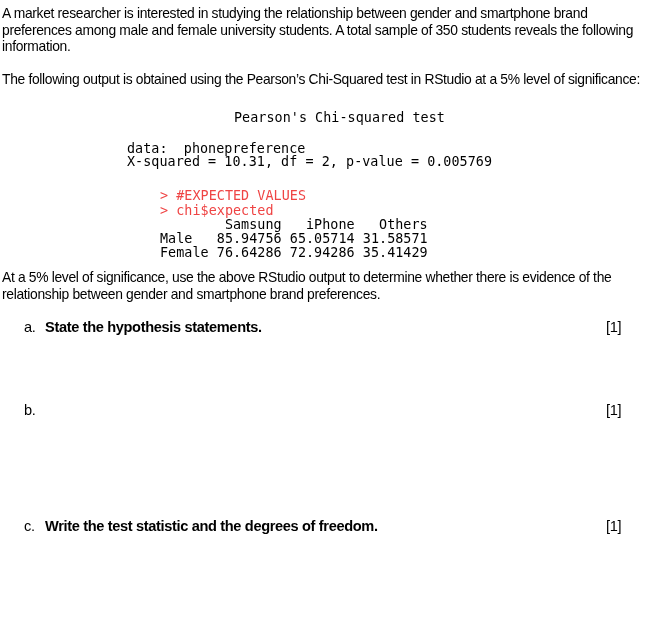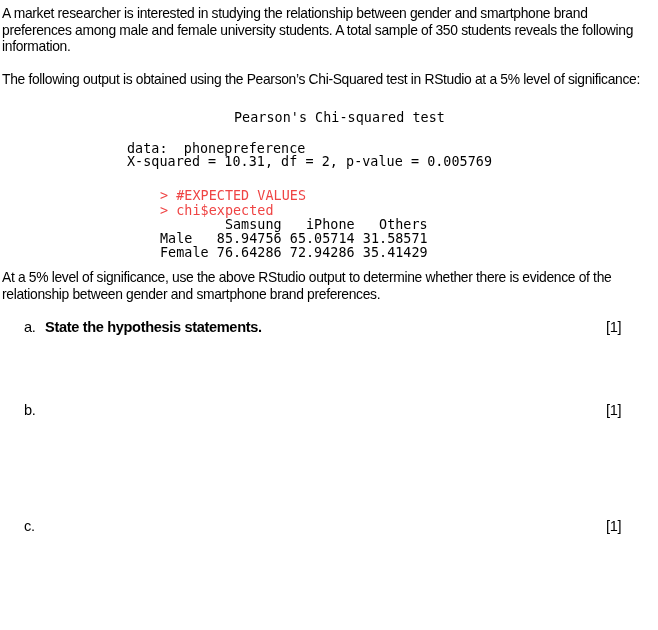--- a/index.html
+++ b/index.html
@@ -90,14 +90,15 @@
   <span class="q-marks">[1]</span>
 </div>
 
 <div class="question" style="top:402px;">
   <span class="q-letter">b.</span>
   <span class="q-marks">[1]</span>
 </div>
 
 <div class="question" style="top:518px;">
   <span class="q-letter">c.</span>
+  <span class="q-text">Write the test statistic and the degrees of freedom.</span>
   <span class="q-marks">[1]</span>
 </div>
 
 </body></html>

